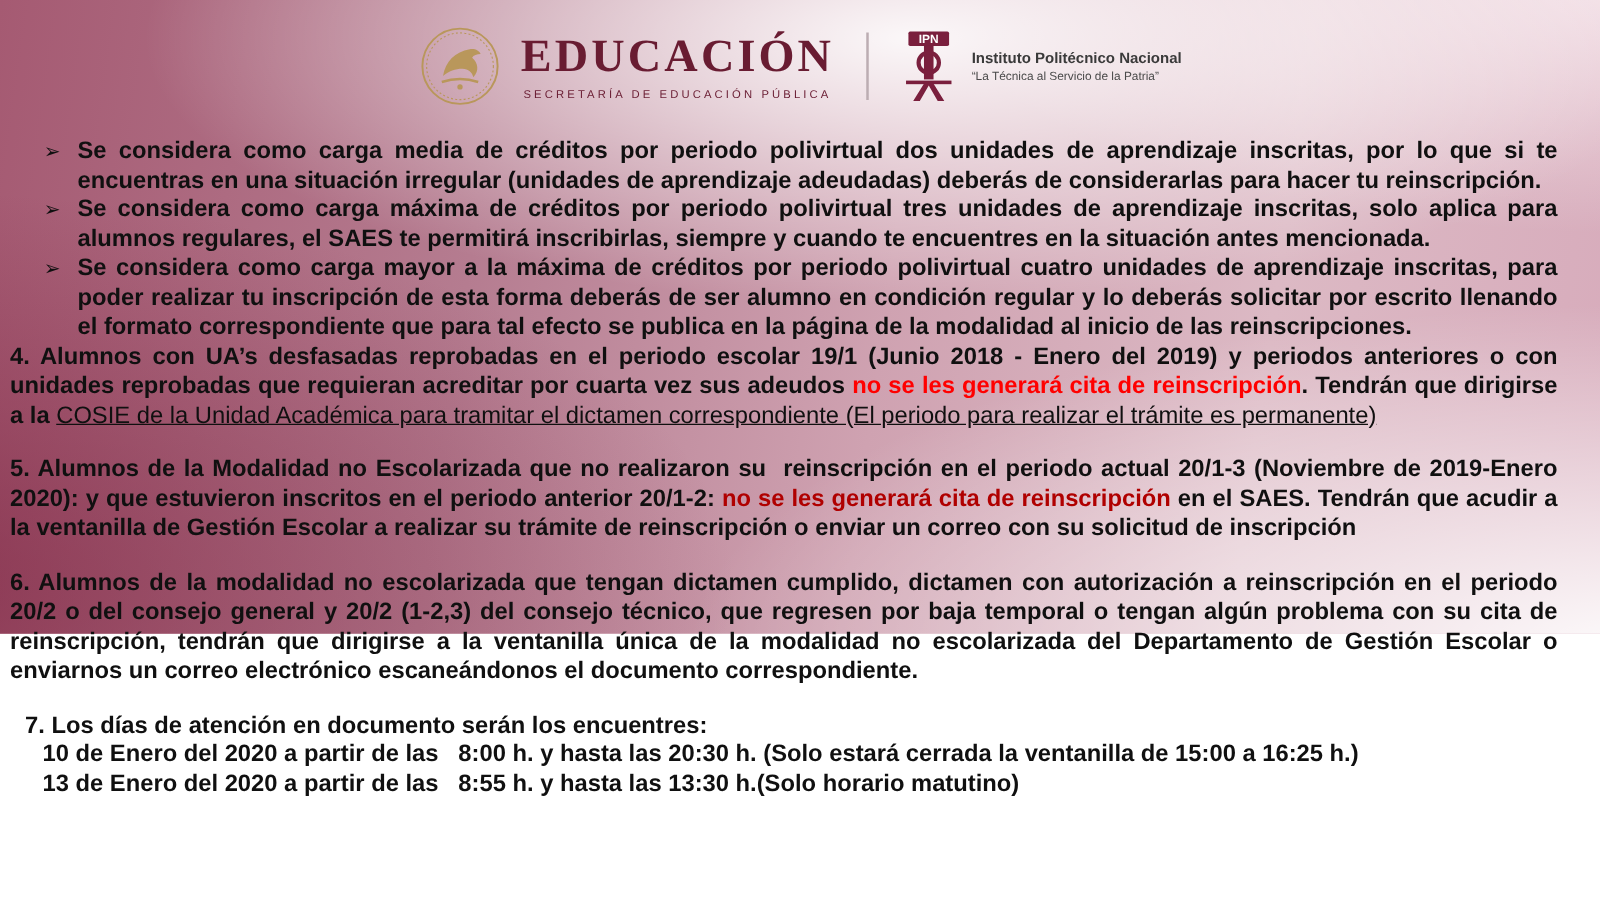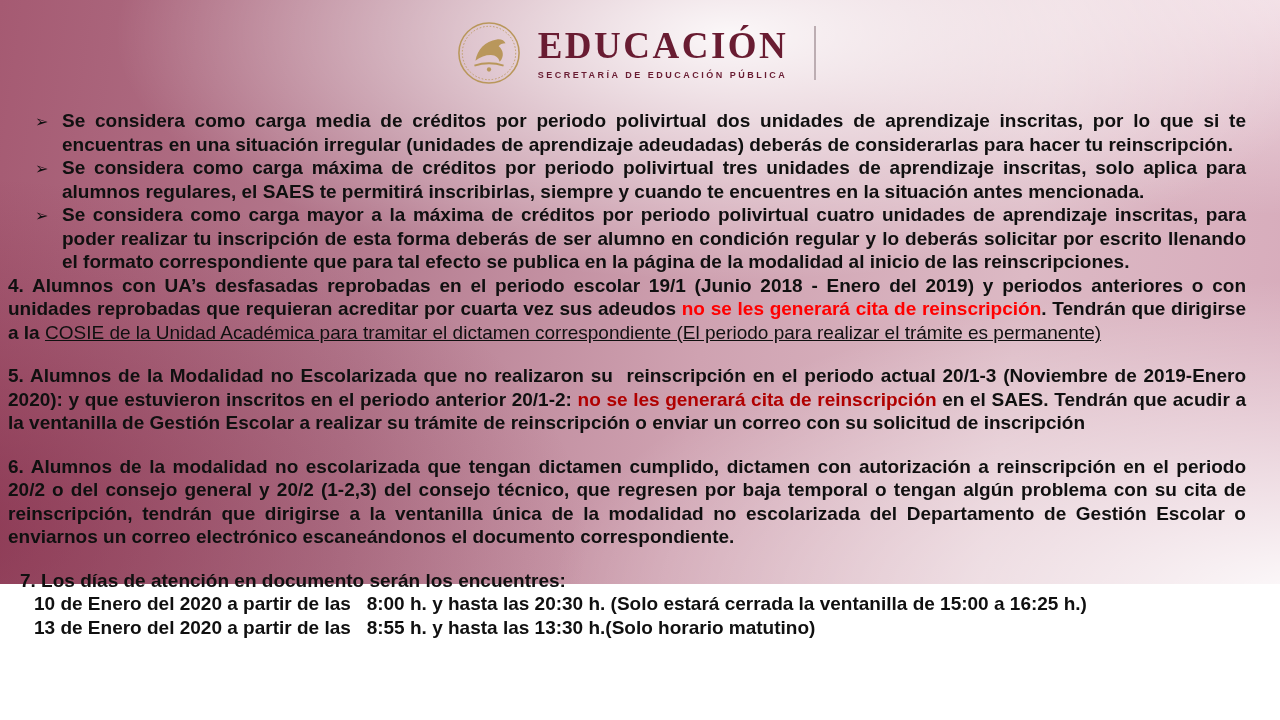--- a/index.html
+++ b/index.html
@@ -2,21 +2,21 @@
 <html lang="es" style="--brand: #691C32; --alert-red: #FF0000; --dark-red: #B00000; --eagle-gold: #B9975B; --ipn-maroon: #7A1F3D;"><head>
 <meta charset="utf-8">
 <style>
   html,body{margin:0;padding:0;}
   body{
     width:1280px;height:720px;overflow:hidden;
     font-family:"Liberation Sans", sans-serif;
     -webkit-font-smoothing:antialiased;
   }
   .slide{
-    position:relative;width:1280px;height:584px;
+    position:relative;width:1280px;height:507px;
     background:
       radial-gradient(ellipse 48% 42% at 57% 6%, rgba(255,255,255,0.92) 0%, rgba(255,255,255,0) 100%),
       radial-gradient(ellipse 60% 55% at 103% 103%, rgba(255,255,255,0.97) 0%, rgba(255,255,255,0) 100%),
       radial-gradient(ellipse 45% 40% at 103% -3%, rgba(255,246,249,0.75) 0%, rgba(255,255,255,0) 100%),
       radial-gradient(ellipse 52% 62% at -6% 92%, rgba(118,26,56,0.55) 0%, rgba(118,26,56,0) 100%),
       linear-gradient(98deg, #a55a72 0%, #b57c90 30%, #cfa2b1 55%, #dcb9c4 78%, #d7abbb 100%);
   }
 
   
   .header{
@@ -24,22 +24,22 @@
     display:flex;justify-content:center;align-items:center;gap:18px;
   }
   .edu-logo{display:flex;align-items:center;gap:16px;}
   .seal{width:66px;height:66px;display:block;}
   .edu-text{display:flex;flex-direction:column;}
   .edu-title{
     font-family:"Liberation Serif", serif;font-weight:bold;
     font-size:37px;line-height:1;letter-spacing:2.5px;color:var(--brand,#691C32);
   }
   .edu-sub{
-    font-size:9px;font-weight:bold;letter-spacing:2.5px;
-    color:var(--brand,#691C32);margin-top:6px;
+    font-size:9px;font-weight:normal;letter-spacing:2.5px;
+    color:var(--brand,#691C32);margin-top:6px;text-align:center;
   }
   .hdr-divider{width:2px;height:54px;background:#bcadb2;margin:0 8px;}
   .ipn{display:flex;align-items:center;gap:12px;}
   .ipn-emblem{width:44px;height:60px;display:block;}
   .ipn-text{display:flex;flex-direction:column;}
   .ipn-name{font-size:12px;font-weight:bold;color:#3a3a3a;line-height:1.2;}
   .ipn-motto{font-size:9.5px;color:#4a4a4a;margin-top:2px;}
 
   
   .content{
@@ -76,20 +76,34 @@
         <circle cx="34" cy="51" r="2.2" fill="var(--eagle-gold,#B9975B)"></circle>
       </svg>
       <div class="edu-text">
         <div class="edu-title">EDUCACIÓN</div>
         <div class="edu-sub">SECRETARÍA DE EDUCACIÓN PÚBLICA</div>
       </div>
     </div>
 
     <div class="hdr-divider"></div>
 
+    <div class="ipn">
+      <svg class="ipn-emblem" viewBox="0 0 46 62" aria-hidden="true">
+        <rect x="6" y="2" width="34" height="12" rx="1.5" fill="var(--ipn-maroon,#7A1F3D)"></rect>
+        <text x="23" y="11.5" text-anchor="middle" font-size="10" font-weight="bold" font-family="Liberation Sans, sans-serif" fill="#ffffff">IPN</text>
+        <rect x="19" y="14" width="8" height="28" fill="var(--ipn-maroon,#7A1F3D)"></rect>
+        <circle cx="23" cy="28" r="8.5" fill="none" stroke="var(--ipn-maroon,#7A1F3D)" stroke-width="3.5"></circle>
+        <rect x="4" y="43" width="38" height="3" fill="var(--ipn-maroon,#7A1F3D)"></rect>
+        <path d="M10 60 L20 44 h6 L36 60 h-5.5 l-7.5 -13 l-7.5 13 z" fill="var(--ipn-maroon,#7A1F3D)"></path>
+      </svg>
+      <div class="ipn-text">
+        <div class="ipn-name">Instituto Politécnico Nacional</div>
+        <div class="ipn-motto">“La Técnica al Servicio de la Patria”</div>
+      </div>
+    </div>
 
   </div>
 
   <div class="content">
       <div class="para bullet"><span class="marker">➢</span><span class="seg-n">Se considera </span><span class="seg-b">como carga media de créditos por periodo polivirtual dos unidades de aprendizaje inscritas</span><span class="seg-n">, por lo que si te encuentras en una situación irregular (unidades de aprendizaje adeudadas) deberás de considerarlas para hacer tu reinscripción.</span></div>
       <div class="para bullet"><span class="marker">➢</span><span class="seg-n">Se considera </span><span class="seg-b">como carga máxima de créditos por periodo polivirtual tres unidades de aprendizaje inscritas</span><span class="seg-n">, solo aplica para </span><span class="seg-b">alumnos regulares</span><span class="seg-n">, el SAES te permitirá inscribirlas, siempre y cuando te encuentres en la situación antes mencionada.</span></div>
       <div class="para bullet"><span class="marker">➢</span><span class="seg-n">Se considera </span><span class="seg-b">como carga mayor a la máxima de créditos por periodo polivirtual cuatro unidades de aprendizaje inscritas</span><span class="seg-n">, para poder realizar tu inscripción de esta forma deberás de ser </span><span class="seg-b">alumno en condición regular y lo deberás solicitar por escrito</span><span class="seg-n"> llenando el formato correspondiente que para tal efecto se publica en la página de la modalidad al inicio de las reinscripciones.</span></div>
       <div class="para"><span class="seg-n">4. Alumnos con </span><span class="seg-b">UA’s desfasadas</span><span class="seg-n"> reprobadas en el periodo escolar 19/1 (Junio 2018 - Enero del 2019) y periodos anteriores o con unidades reprobadas que </span><span class="seg-b">requieran acreditar por cuarta vez sus adeudos</span><span class="seg-n"> </span><span class="seg-rb">no se les generará cita de reinscripción</span><span class="seg-n">. Tendrán que dirigirse a la </span><span class="seg-u">COSIE de la Unidad Académica para tramitar el dictamen correspondiente (El periodo para realizar el trámite es permanente)</span></div>
       <div class="spacer"></div>
       <div class="para"><span class="seg-n">5. </span><span class="seg-b">Alumnos de la Modalidad no Escolarizada que no realizaron su  reinscripción en el periodo actual 20/1-3 (Noviembre de 2019-Enero 2020): y que estuvieron inscritos en el periodo anterior 20/1-2</span><span class="seg-n">: </span><span class="seg-db">no se les generará cita de reinscripción</span><span class="seg-n"> en el SAES. Tendrán que acudir a la ventanilla de Gestión Escolar a realizar su trámite de reinscripción o </span><span class="seg-b">enviar un correo con su solicitud de inscripción</span></div>

